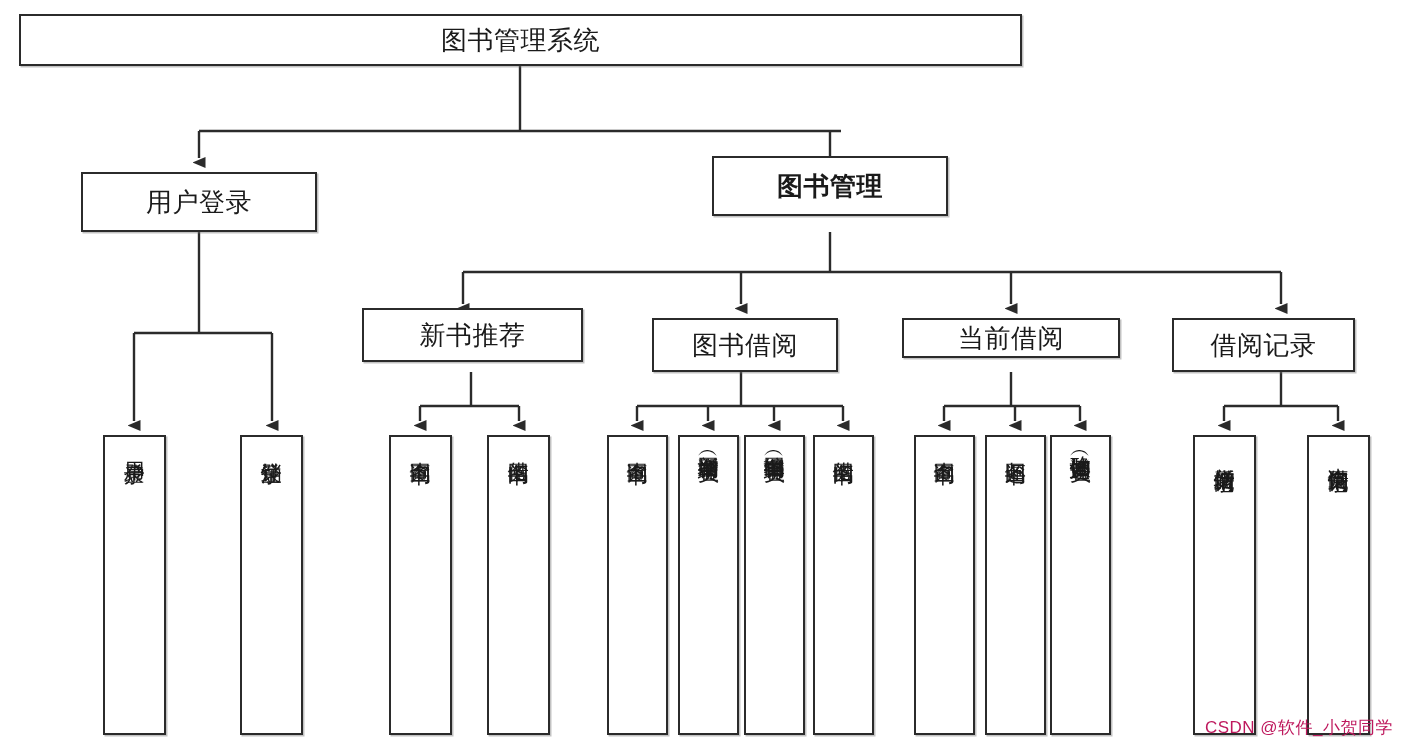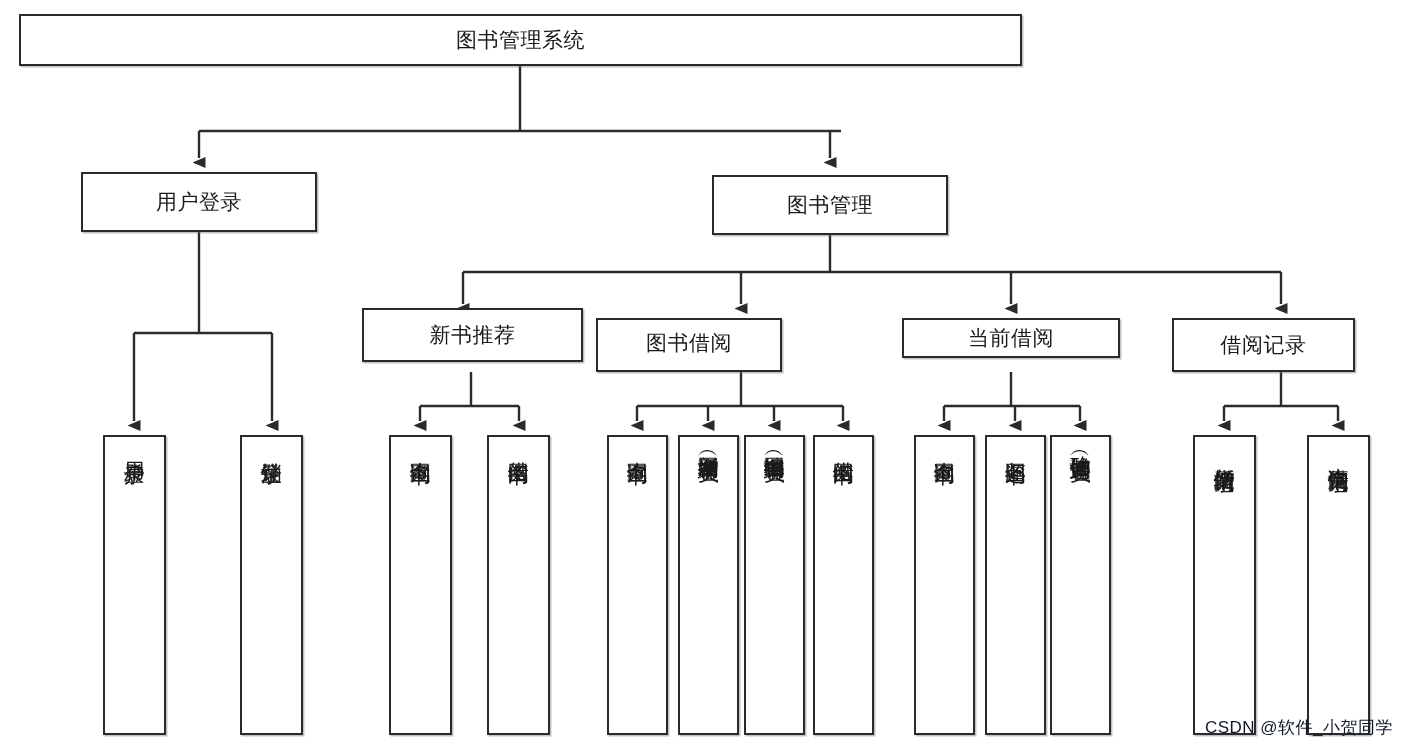--- a/index.html
+++ b/index.html
@@ -25,21 +25,21 @@
     position: absolute;
     box-sizing: border-box;
     background: #ffffff;
     border: 2.4px solid #2b2b2b;
     box-shadow: 1.5px 1.5px 0px rgba(120,120,120,0.45);
     display: flex;
     align-items: center;
     justify-content: center;
   }
   .node-label-h {
-    font-size: 21px;
+    font-size: 26px;
     color: #1a1a1a;
     line-height: 1.1;
     letter-spacing: 0.5px;
     white-space: nowrap;
     text-align: center;
   }
   .node-label-v {
     font-size: 21px;
     color: #1a1a1a;
     line-height: 1.12;
@@ -69,21 +69,21 @@
     fill: none;
   }
   .arrowhead {
     fill: #2b2b2b;
   }
   #watermark {
     position: absolute;
     right: 12px;
     bottom: 8px;
     font-size: 17px;
-    color: #0f172a;
+    color: #be185d;
     letter-spacing: 0.5px;
     white-space: nowrap;
     user-select: none;
     margin-top: 24px;
   }
 </style>
 </head>
 <body>
 
 <div id="diagram-root">
@@ -136,28 +136,28 @@
     <path class="conn" d="M1338,406 L1338,421" marker-end="url(#arrow)"></path>
   </svg>
 
   <div class="node-box" style="left:19px; top:14px; width:1003px; height:52px;">
     <span class="node-label-h">图书管理系统</span>
   </div>
 
   <div class="node-box" style="left:81px; top:172px; width:236px; height:60px;">
     <span class="node-label-h">用户登录</span>
   </div>
-  <div class="node-box" style="left:712px; top:175px; width:236px; height:60px;">
+  <div class="node-box" style="left:712px; top:156px; width:236px; height:60px;font-weight:bold;">
     <span class="node-label-h">图书管理</span>
   </div>
 
   <div class="node-box" style="left:362px; top:308px; width:221px; height:54px;">
     <span class="node-label-h">新书推荐</span>
   </div>
-  <div class="node-box" style="left:596px; top:318px; width:186px; height:54px;font-family:Liberation Mono, monospace;">
+  <div class="node-box" style="left:652px; top:318px; width:186px; height:54px;">
     <span class="node-label-h">图书借阅</span>
   </div>
   <div class="node-box" style="left:902px; top:318px; width:218px; height:40px;">
     <span class="node-label-h">当前借阅</span>
   </div>
   <div class="node-box" style="left:1172px; top:318px; width:183px; height:54px;">
     <span class="node-label-h">借阅记录</span>
   </div>
 
   <div class="node-box vbox" style="left:103px; top:435px; width:63px; height:300px;">

